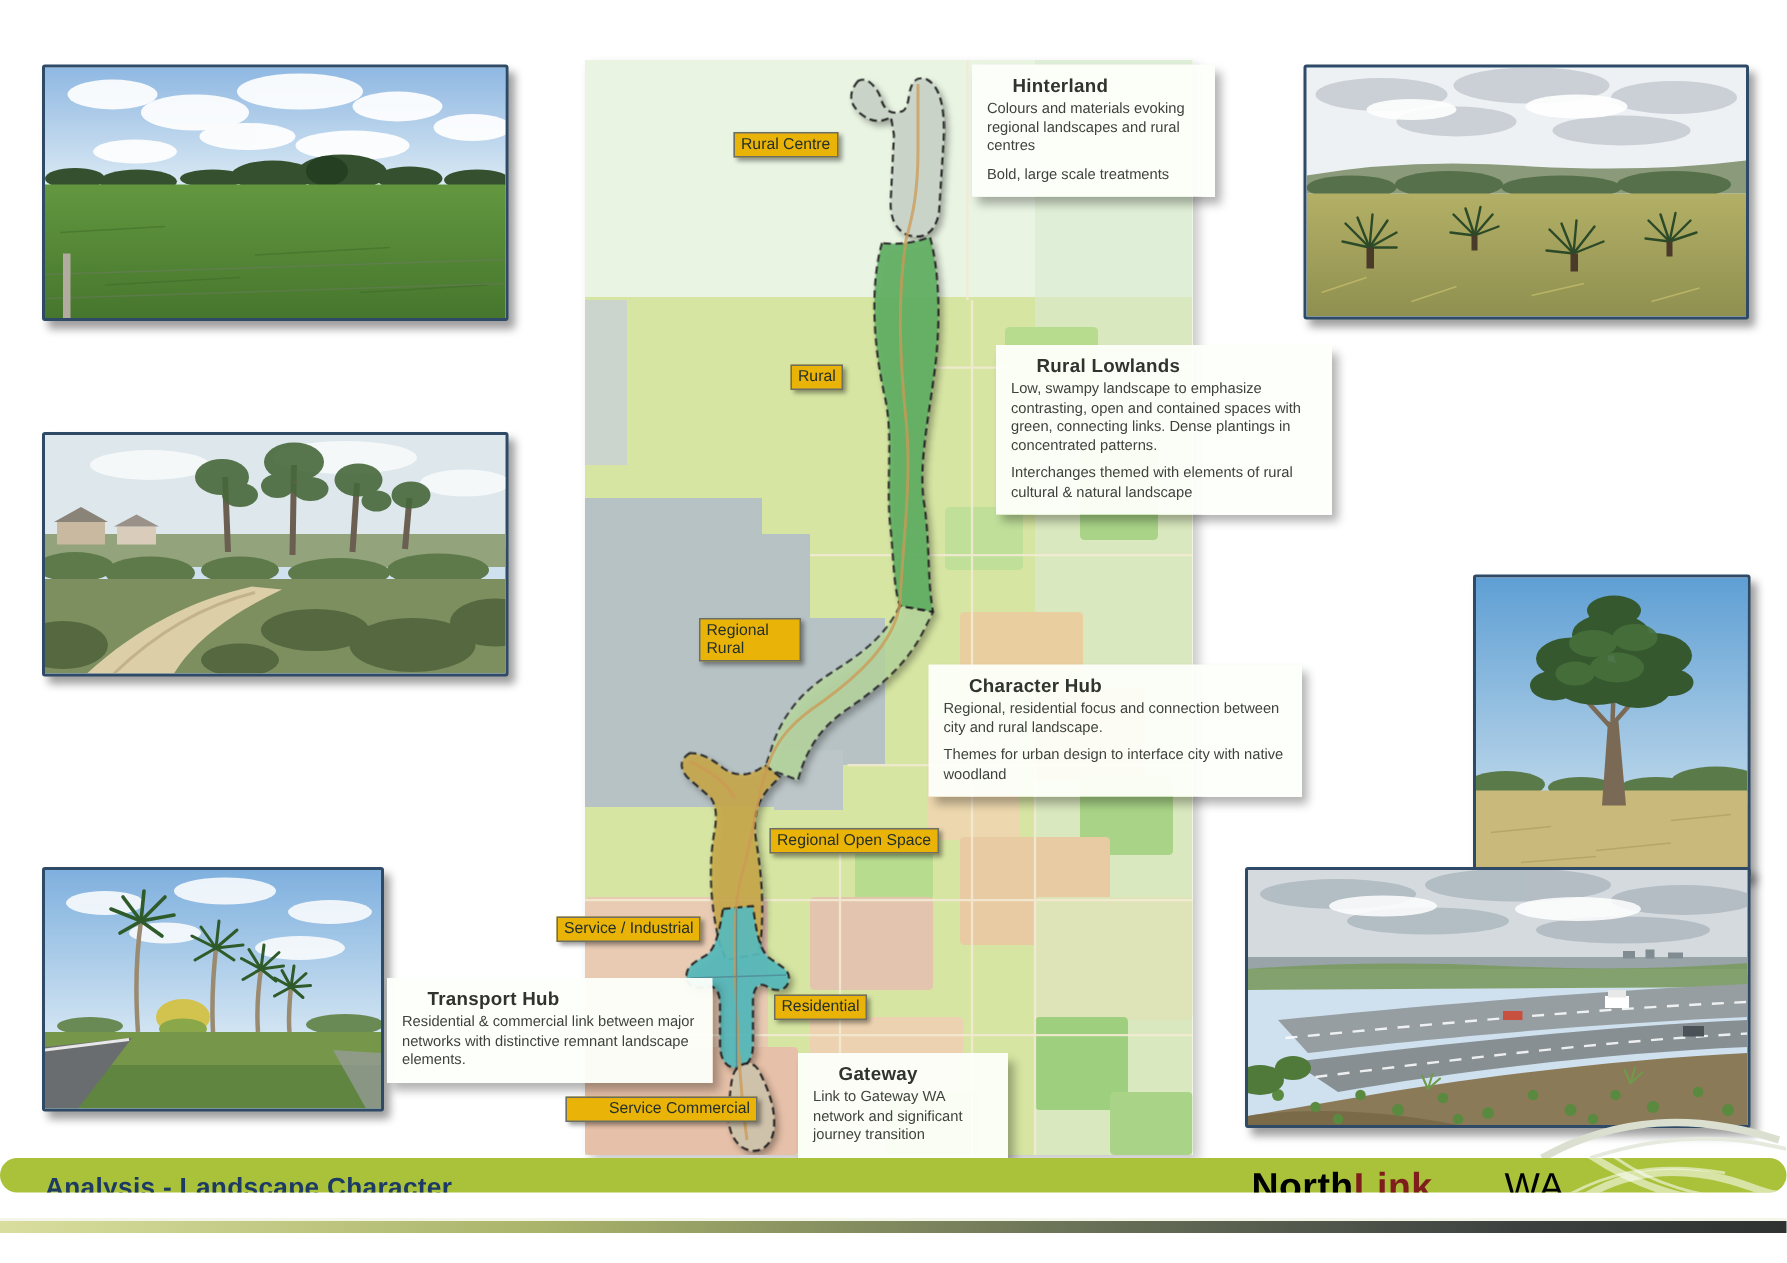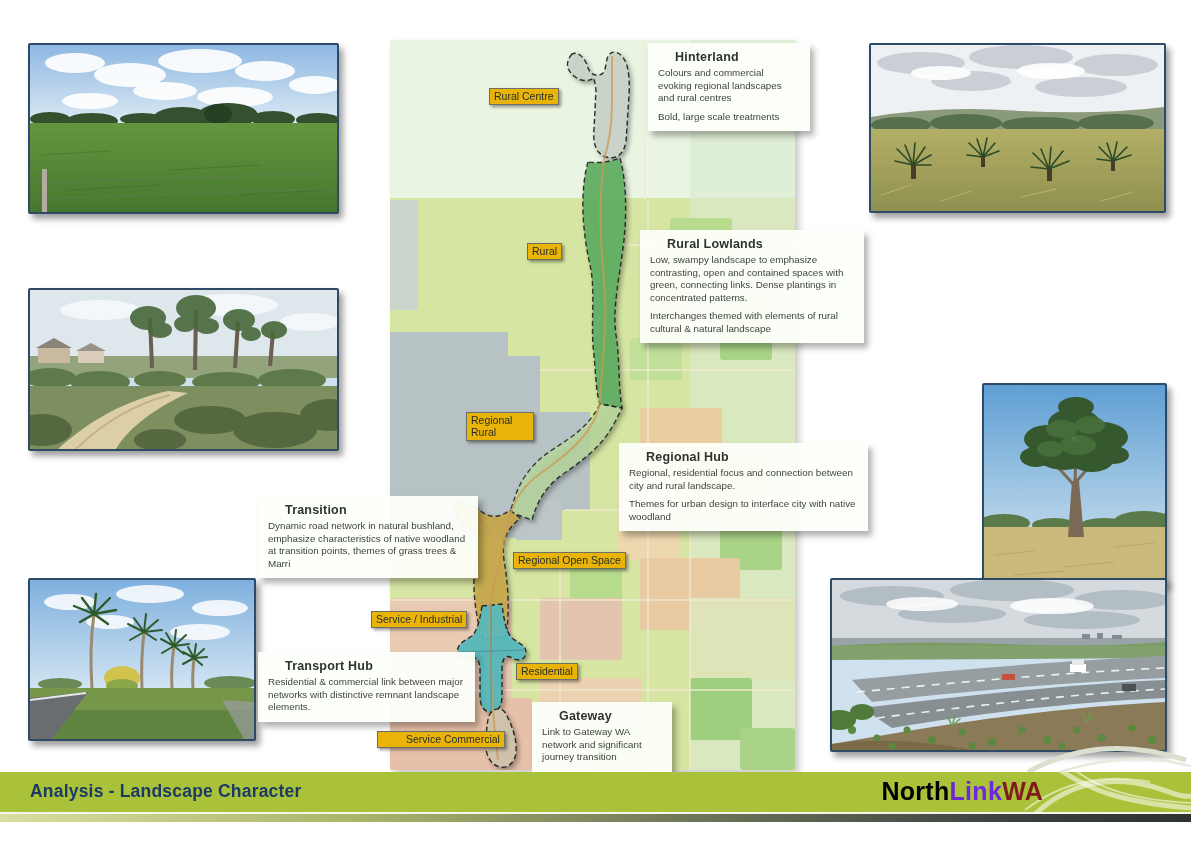--- a/index.html
+++ b/index.html
@@ -22,29 +22,29 @@
   .map-label.wrap{white-space:normal;}
 
   
   .callout{position:absolute;background:rgba(253,255,250,.95);
            box-shadow:4px 5px 6px rgba(0,0,0,.3);padding:7px 10px 8px 10px;}
   .callout h3{margin:0 0 3px 0;font-size:12.5px;color:#2f342e;letter-spacing:.2px;padding-left:17px;}
   .callout p{margin:0 0 6px 0;font-size:9.8px;line-height:1.28;color:#3d423c;}
   .callout p:last-child{margin-bottom:0;}
 
   
-  #footer-bar{position:absolute;left:0;top:772px;width:1191px;height:40px;
-              background:#a9c23a;overflow:hidden;}
+  #footer-bar{position:absolute;left:0;top:772px;width:1191px;height:23px;
+              background:#a9c23a;overflow:hidden;border-radius:20px;}
   #footer-title{position:absolute;left:30px;top:9px;font-size:17.5px;font-weight:bold;
                 color:#1c3a64;letter-spacing:.2px;}
   #footer-logo{position:absolute;right:148px;top:5px;font-size:25px;font-weight:bold;
                letter-spacing:.3px;white-space:nowrap;}
   #footer-logo .l-north{color:#000000;}
-  #footer-logo .l-link{color:#6d28d9;}
-  #footer-logo .l-wa{color:#7f1d1d;font-weight:bold;}
+  #footer-logo .l-link{color:#7f1d1d;}
+  #footer-logo .l-wa{color:#000000;font-weight:normal;margin-left:48px;}
   #footer-line{position:absolute;left:0;top:812px;width:1191px;height:2px;background:#f4f6ea;}
   #footer-strip{position:absolute;left:0;top:814px;width:1191px;height:8px;
                 background:linear-gradient(90deg,#d9de9e 0%,#aab46a 30%,#6a7258 60%,#3c4140 85%,#2e3230 100%);}
   #swoosh-above{position:absolute;left:1020px;top:742px;width:171px;height:30px;overflow:hidden;}
 </style>
 </head>
 <body>
 
 <div id="page">
 
@@ -491,40 +491,36 @@
   <div class="map-label" style="left:489px;top:88px;">Rural Centre</div>
   <div class="map-label" style="left:527px;top:243px;">Rural</div>
   <div class="map-label wrap" style="left:466px;top:412px;width:58px;">Regional Rural</div>
   <div class="map-label" style="left:513px;top:552px;">Regional Open Space</div>
   <div class="map-label" style="left:371px;top:611px;">Service / Industrial</div>
   <div class="map-label" style="left:516px;top:663px;">Residential</div>
   <div class="map-label" style="left:377px;top:731px;padding-left:28px;">Service Commercial</div>
 
   <div class="callout" style="left:648px;top:43px;width:142px;">
     <h3>Hinterland</h3>
-    <p>Colours and commercial evoking regional landscapes and rural centres</p>
+    <p>Colours and materials evoking regional landscapes and rural centres</p>
     <p>Bold, large scale treatments</p>
   </div>
 
-  <div class="callout" style="left:640px;top:230px;width:204px;">
+  <div class="callout" style="left:664px;top:230px;width:204px;">
     <h3>Rural Lowlands</h3>
     <p>Low, swampy landscape to emphasize contrasting, open and contained spaces with green, connecting links. Dense plantings in concentrated patterns.</p>
     <p>Interchanges themed with elements of rural cultural &amp; natural landscape</p>
   </div>
 
   <div class="callout" style="left:619px;top:443px;width:229px;">
-    <h3>Regional Hub</h3>
+    <h3>Character Hub</h3>
     <p>Regional, residential focus and connection between city and rural landscape.</p>
     <p>Themes for urban design to interface city with native woodland</p>
   </div>
 
-  <div class="callout" style="left:258px;top:496px;width:200px;">
-    <h3>Transition</h3>
-    <p>Dynamic road network in natural bushland, emphasize characteristics of native woodland at transition points, themes of grass trees &amp; Marri</p>
-  </div>
 
   <div class="callout" style="left:258px;top:652px;width:197px;">
     <h3>Transport Hub</h3>
     <p>Residential &amp; commercial link between major networks with distinctive remnant landscape elements.</p>
   </div>
 
   <div class="callout" style="left:532px;top:702px;width:120px;">
     <h3>Gateway</h3>
     <p>Link to Gateway WA network and significant journey transition</p>
   </div>

